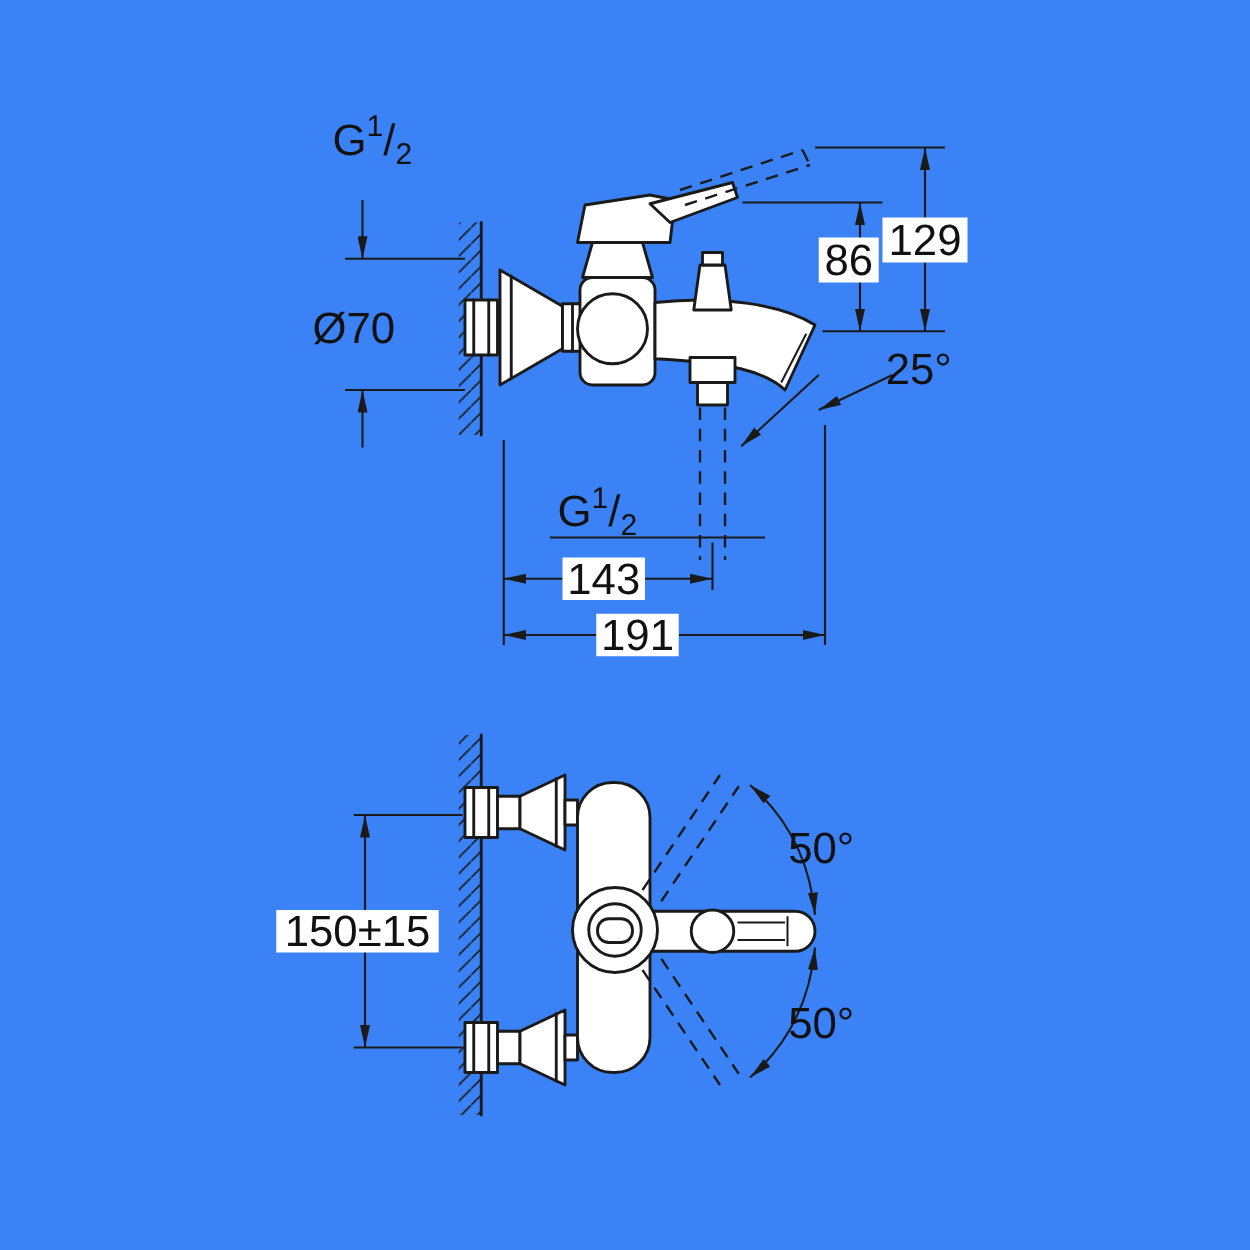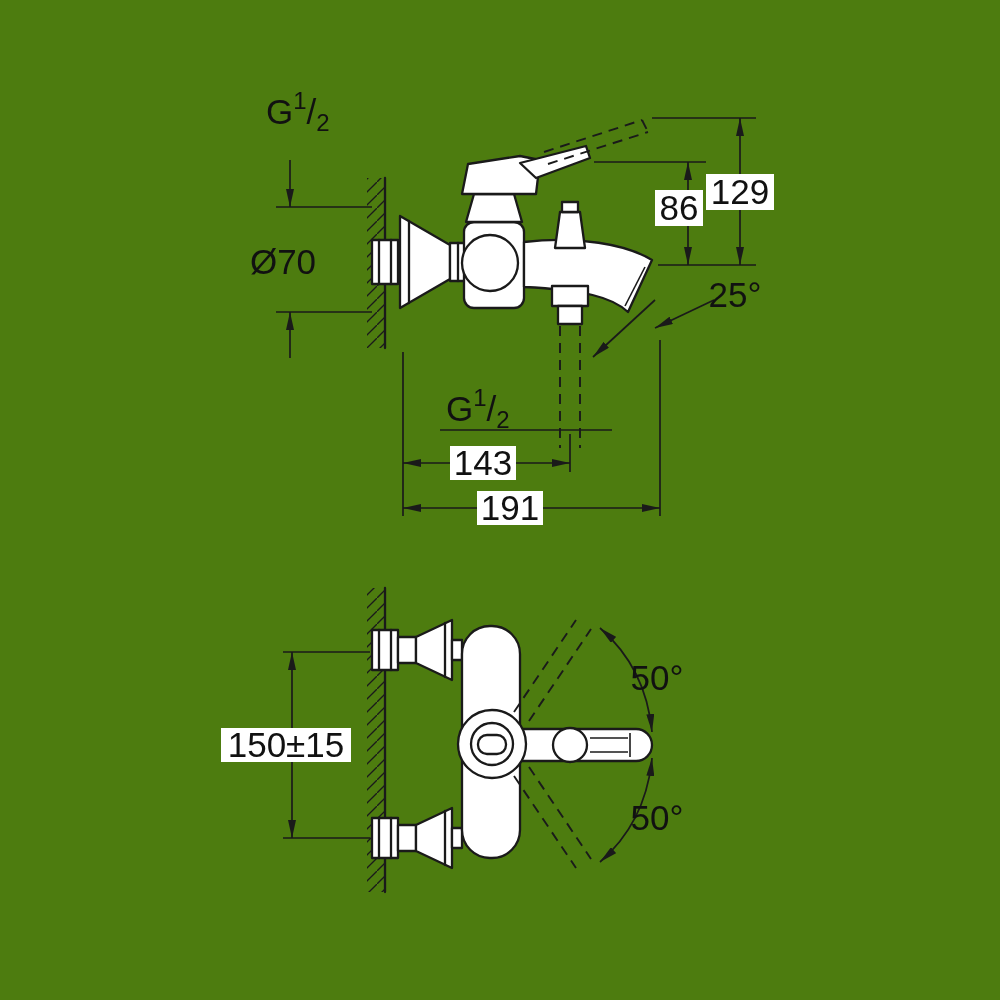--- a/index.html
+++ b/index.html
@@ -1,16 +1,16 @@
 <!DOCTYPE html>
 <html><head>
 <meta charset="utf-8">
 <style>
   html,body{margin:0;padding:0;background:#ffffff;}
-  .stage{position:relative;width:1000px;height:1000px;background:#4d7c0f;overflow:hidden;
+  .stage{position:relative;width:1000px;height:1000px;background:#3b82f6;overflow:hidden;
          font-family:"Liberation Sans",sans-serif;}
   svg{display:block;}
   .obj{fill:none;stroke:#1a1a1a;stroke-width:2.3;stroke-linejoin:round;stroke-linecap:round;}
   .objf{fill:#ffffff;stroke:#1a1a1a;stroke-width:2.3;stroke-linejoin:round;}
   .thin{fill:none;stroke:#1a1a1a;stroke-width:1.6;}
   .dim{fill:none;stroke:#1a1a1a;stroke-width:1.7;}
   .dash{fill:none;stroke:#1a1a1a;stroke-width:1.9;stroke-dasharray:10 7;}
   .lbl{font-family:"Liberation Sans",sans-serif;font-size:35px;fill:#111111;}
   .lblS{font-family:"Liberation Sans",sans-serif;font-size:24px;fill:#111111;}
   .mask{fill:#ffffff;stroke:none;}

